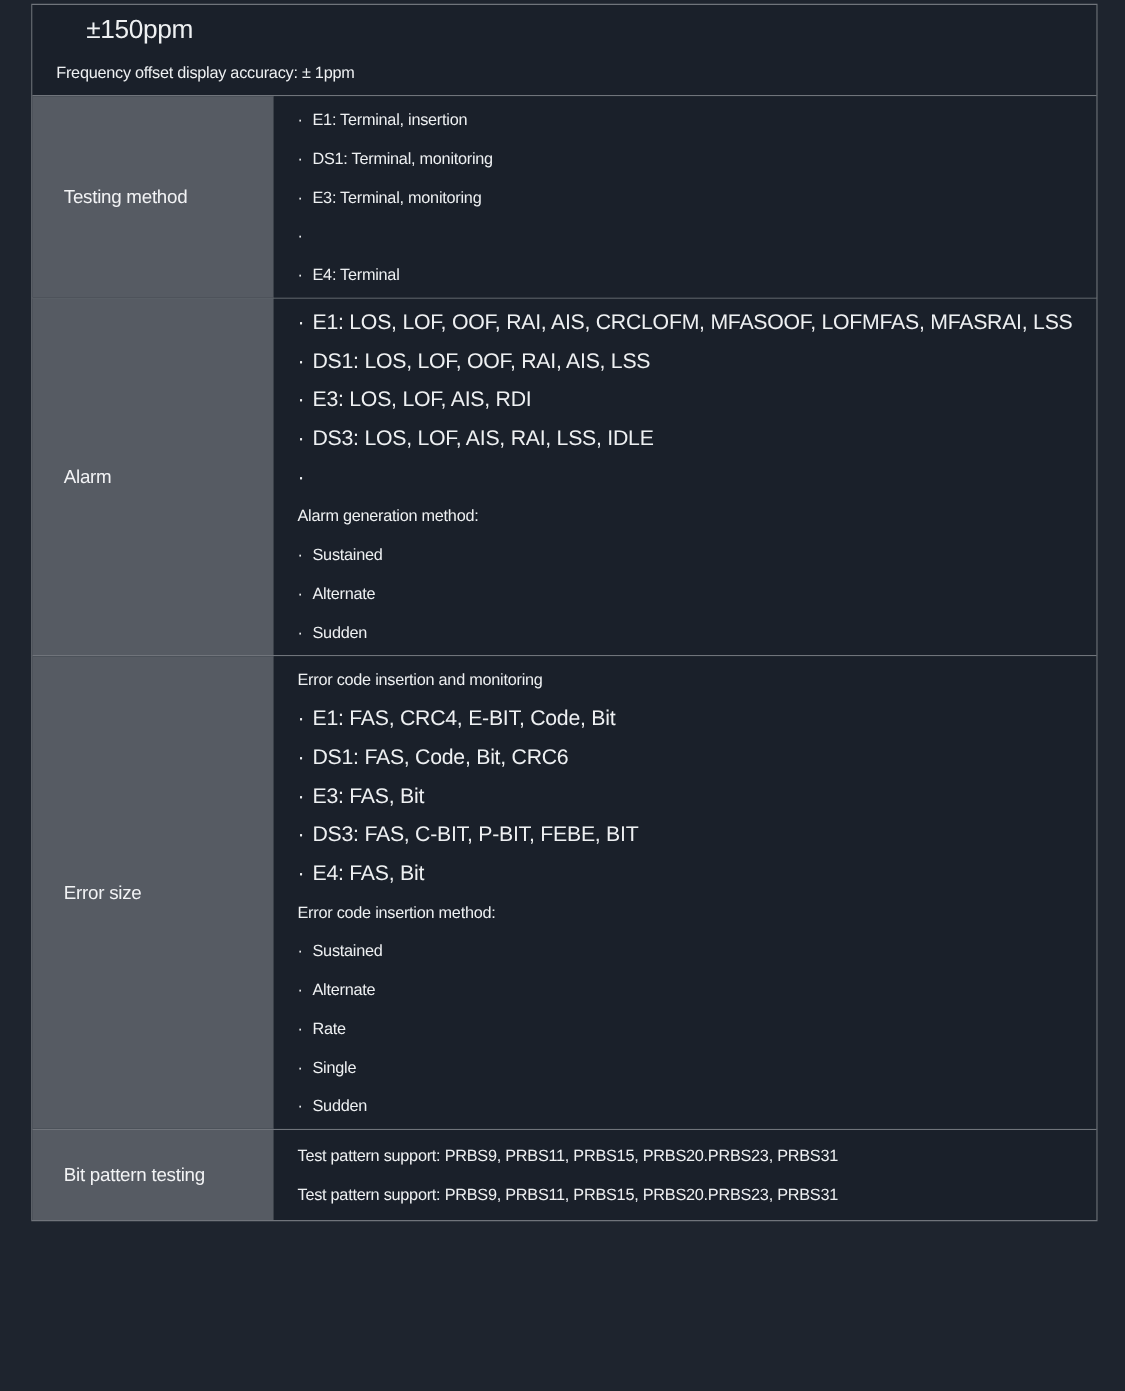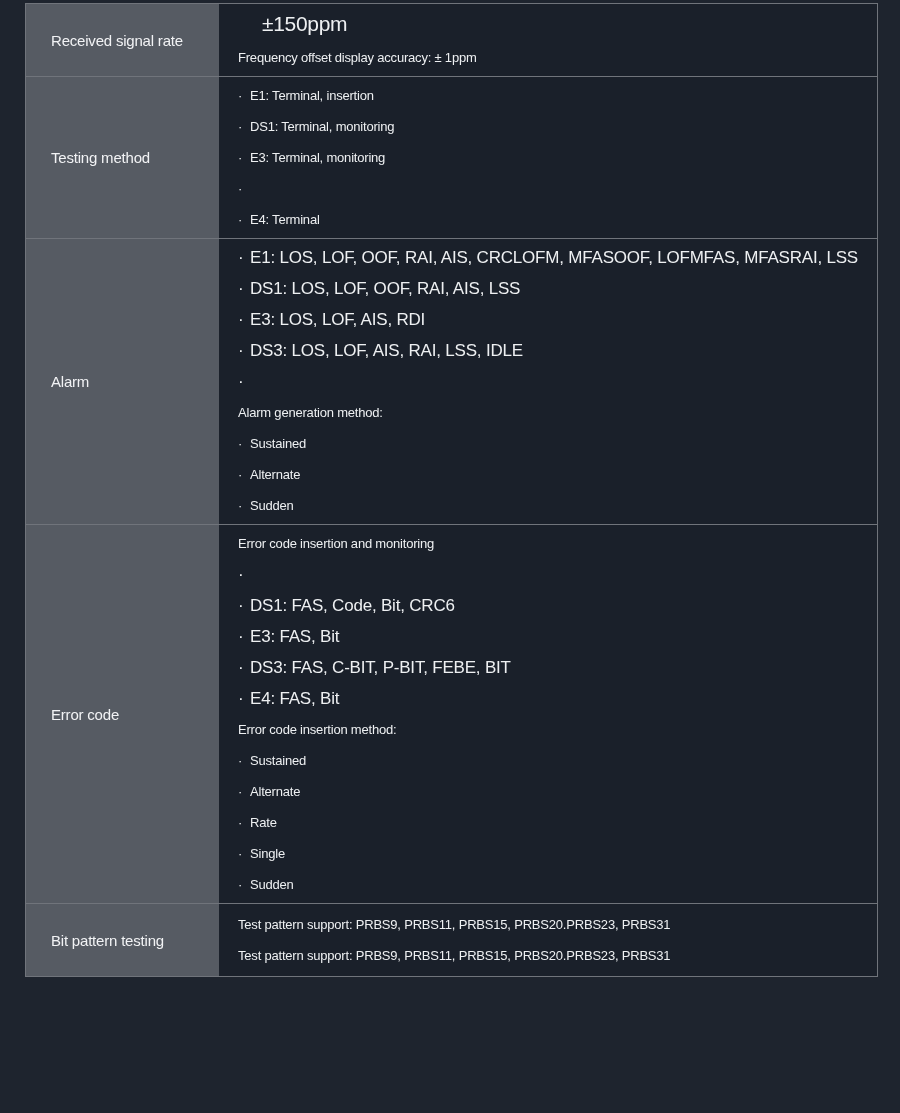--- a/index.html
+++ b/index.html
@@ -83,23 +83,20 @@
   }
   
   .spec-row.row-0 .content-cell { padding-top: 2px; padding-bottom: 3px; }
   .spec-row.row-4 .content-cell { padding-top: 5px; padding-bottom: 5px; }
 </style>
 </head>
 <body>
 
 <div class="spec-table">
     <div class="spec-row row-0">
-      <div class="label-cell">
-        <span class="label-text">Received signal rate</span>
-      </div>
       <div class="content-cell">
         <div class="line large">
           <span>±150ppm</span>
         </div>
         <div class="line">
           <span>Frequency offset display accuracy: ± 1ppm</span>
         </div>
       </div>
     </div>
     <div class="spec-row row-1">
@@ -164,28 +161,29 @@
           <span>Alternate</span>
         </div>
         <div class="line bullet">
           <span class="bullet-dot">·</span>
           <span>Sudden</span>
         </div>
       </div>
     </div>
     <div class="spec-row row-3">
       <div class="label-cell">
-        <span class="label-text">Error code</span>
+        <span class="label-text">Error size</span>
       </div>
       <div class="content-cell">
         <div class="line">
           <span>Error code insertion and monitoring</span>
         </div>
         <div class="line bullet-large">
           <span class="bullet-dot">·</span>
+          <span>E1: FAS, CRC4, E-BIT, Code, Bit</span>
         </div>
         <div class="line bullet-large">
           <span class="bullet-dot">·</span>
           <span>DS1: FAS, Code, Bit, CRC6</span>
         </div>
         <div class="line bullet-large">
           <span class="bullet-dot">·</span>
           <span>E3: FAS, Bit</span>
         </div>
         <div class="line bullet-large">

